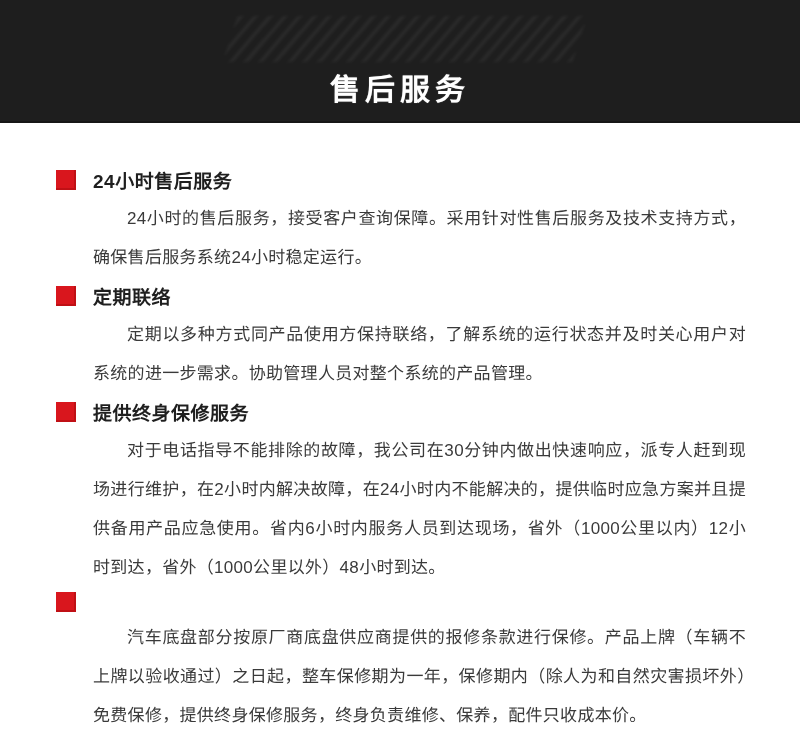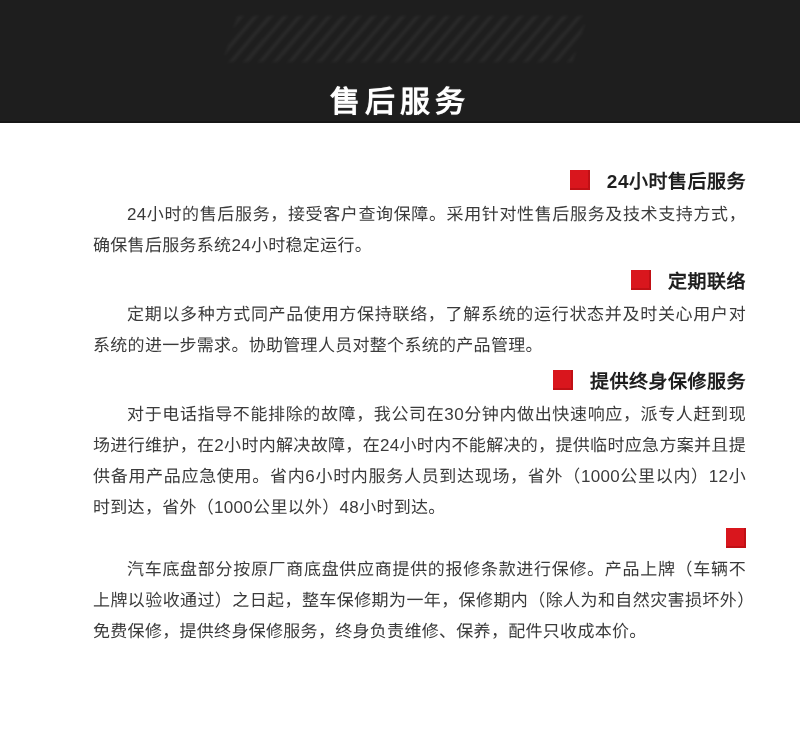--- a/index.html
+++ b/index.html
@@ -15,21 +15,21 @@
     background: #ffffff;
     overflow: hidden;
   }
   
   .banner {
     position: relative;
     width: 100%;
     height: 121px;
     background: var(--header-bg, #1e1e1e);
     display: flex;
-    align-items: flex-end;
+    align-items: center;
     justify-content: center;
     overflow: hidden;
     border-bottom: 2px solid #161616;
   }
   .banner-watermark {
     position: absolute;
     top: 16px;
     left: 230px;
     width: 350px;
     height: 46px;
@@ -52,40 +52,39 @@
   }
   
   .content {
     padding: 38px 54px 0 56px;
   }
   .sec-head {
     display: flex;
     align-items: center;
     gap: 17px;
     margin: 5px 0 6px 0;
-    justify-content: flex-end;
   }
   .bullet {
     flex: 0 0 auto;
     width: 20px;
     height: 20px;
     background: var(--accent-red, #d9161d);
     box-shadow: inset -2px -2px 0 rgba(120, 0, 0, 0.25);
   }
   .sec-title {
     margin: 0;
     font-size: 19px;
     font-weight: bold;
     color: #1f1f1f;
     letter-spacing: 0.5px;
   }
   .para {
     margin: 0 0 0 37px;
     font-size: 17px;
-    line-height: 31px;
+    line-height: 39px;
     color: var(--body-text, #3a3a3a);
     text-indent: 2em;
     text-align: justify;
     letter-spacing: 0.3px;
   }
 </style>
 </head>
 <body>
 
 <div class="page">

